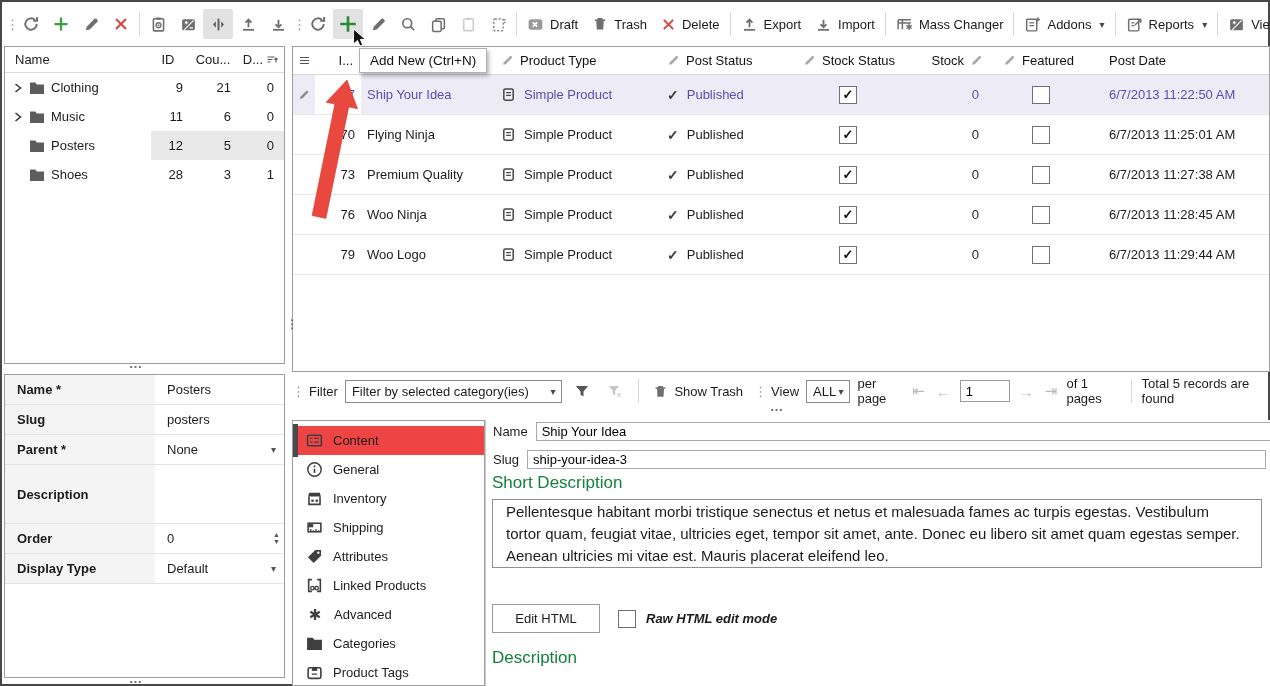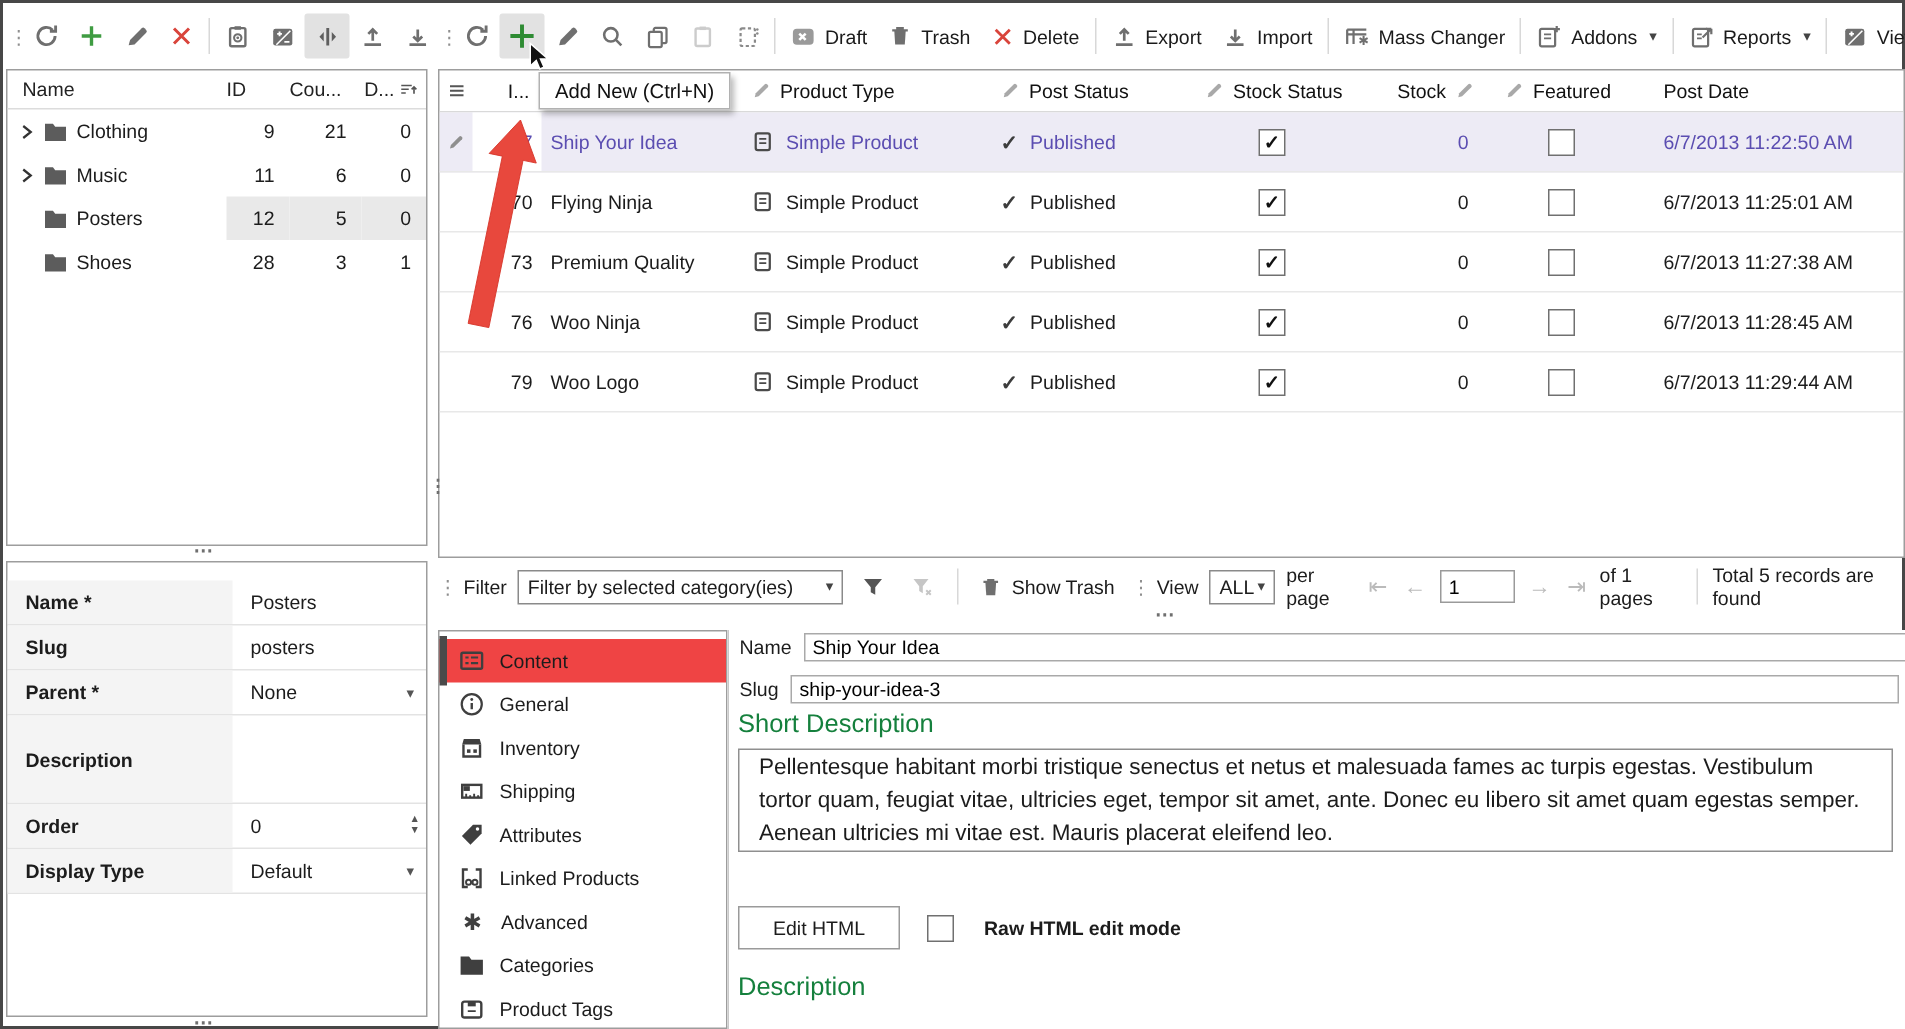--- a/index.html
+++ b/index.html
@@ -17,21 +17,21 @@
   .handle{width:10px;text-align:center;color:#8f8f8f;font-size:13px;flex:0 0 auto;}
   .caret{font-size:10px;color:#444;margin-left:2px;}
   svg{display:block;}
 
   
   .tree-panel{position:absolute;left:2px;top:44px;width:281px;height:318px;border:1px solid #9d9d9d;
               box-sizing:border-box;background:#fff;}
   .tree-header,.tree-row{display:grid;grid-template-columns:146px 42px 48px 1fr;align-items:center;}
   .tree-header{height:25px;border-bottom:1px solid #dcdcdc;color:#222;}
   .tree-header .hn{padding-left:10px;}
-  .th-num{text-align:left;padding-right:8px;color:#222;}
+  .th-num{text-align:center;padding-right:8px;color:#222;}
   .th-d{display:flex;align-items:center;justify-content:flex-end;padding-right:6px;gap:3px;}
   .tree-row{height:29px;font-size:13px;}
   .t-name{display:flex;align-items:center;gap:6px;padding-left:8px;height:100%;}
   .t-num{text-align:right;padding-right:10px;height:100%;display:flex;align-items:center;justify-content:flex-end;}
   .tree-row.sel .t-num{background:#e9e9e9;}
   .chev{width:10px;display:flex;align-items:center;justify-content:center;}
   .chev.empty{visibility:hidden;}
 
   
   .grid-panel{position:absolute;left:290px;top:44px;width:978px;height:326px;border:1px solid #9d9d9d;
@@ -555,21 +555,21 @@
   <svg class="cursor" width="15" height="21" viewBox="0 0 15 21">
     <path d="M1.5 1v15l4-3.6 2.4 5.6 2.8-1.2-2.4-5.4h5.2z" fill="#111" stroke="#fff" stroke-width="1"></path>
   </svg>
 
   <div class="hdots" style="left:127px;top:361px;"></div>
   <div class="hdots" style="left:768px;top:404px;"></div>
   <div class="hdots" style="left:127px;top:676px;"></div>
   <div class="vdots" style="left:284px;top:320px;"></div>
 
   <div class="form-panel">
-    <div class="cf-row" style="height:29px;margin-top:12px;">
+    <div class="cf-row" style="height:29px;">
       <div class="cf-label">Name *</div>
       <div class="cf-value">Posters</div>
     </div>
     <div class="cf-row" style="height:29px;">
       <div class="cf-label">Slug</div>
       <div class="cf-value">posters</div>
     </div>
     <div class="cf-row" style="height:29px;">
       <div class="cf-label">Parent *</div>
       <div class="cf-value">
@@ -720,18 +720,18 @@
     </div>
     <div class="f-row" style="top:30px;">
       <span>Slug</span>
       <input style="width: 727px;" value="ship-your-idea-3">
     </div>
     <div class="sec-heading" style="top:53px;">Short Description</div>
     <div class="desc-box">Pellentesque habitant morbi tristique senectus et netus et malesuada fames ac turpis egestas. Vestibulum tortor quam, feugiat vitae, ultricies eget, tempor sit amet, ante. Donec eu libero sit amet quam egestas semper. Aenean ultricies mi vitae est. Mauris placerat eleifend leo.</div>
     <div class="btn-row">
       <div class="edit-html-btn">Edit HTML</div>
       <span class="cb" style="margin-left:18px;"></span>
-      <span style="margin-left:20px;font-weight:bold;">Raw HTML edit mode</span>
+      <span style="margin-left:10px;font-weight:bold;font-style:italic;">Raw HTML edit mode</span>
     </div>
     <div class="sec-heading" style="top:228px;">Description</div>
   </div>
 
 </div>
 
 </body></html>

